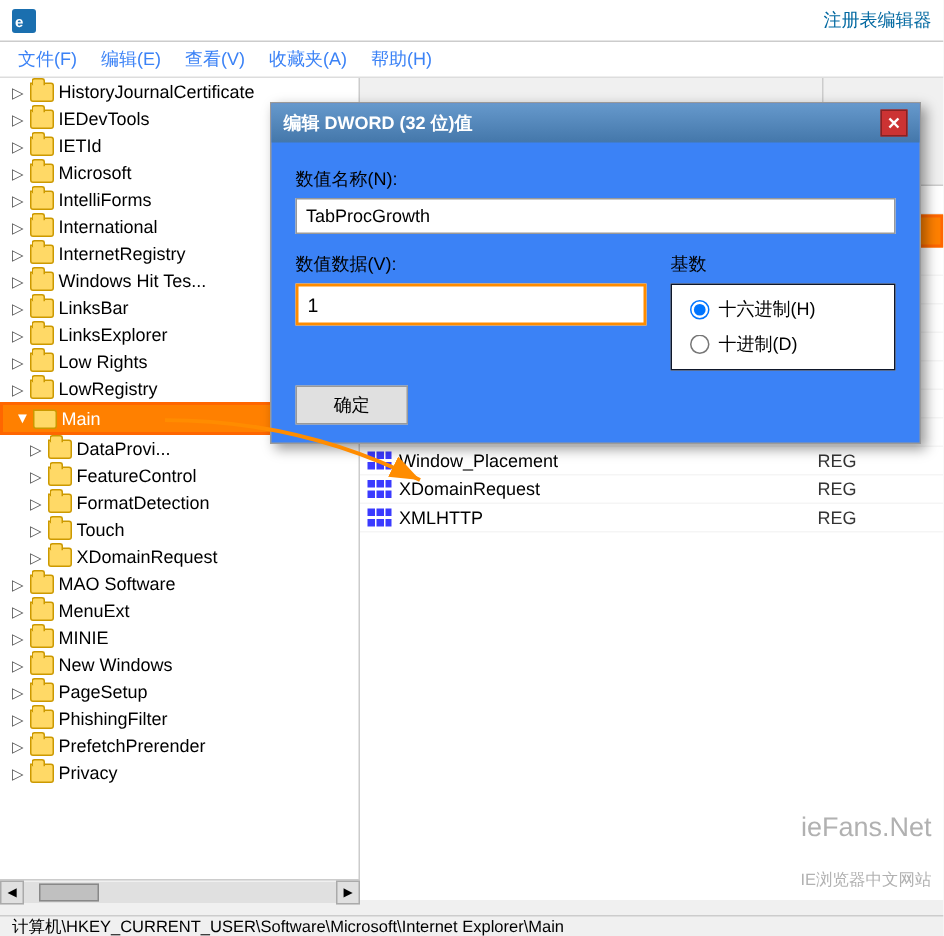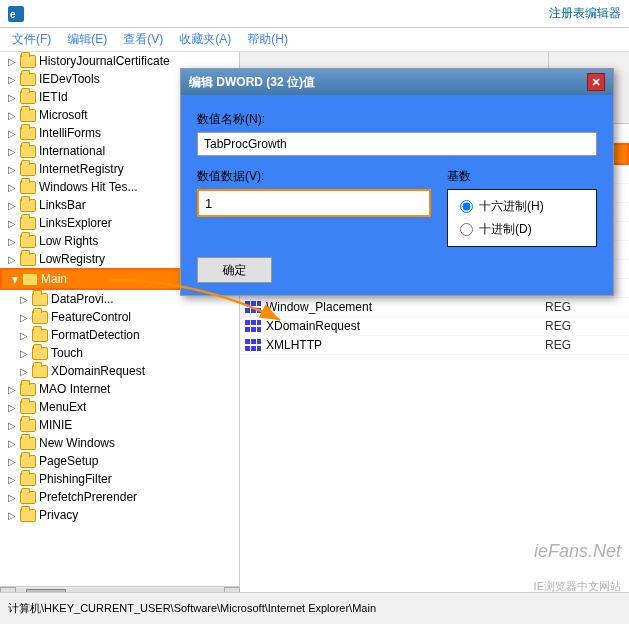--- a/index.html
+++ b/index.html
@@ -182,21 +182,21 @@
     
     .status-bar {
       position: absolute;
       bottom: 0;
       left: 0;
       right: 0;
       background: #f0f0f0;
       border-top: 1px solid #ccc;
       padding: 2px 8px;
       font-size: 11px;
-      height: 32px;
+      height: 14px;
       display: flex;
       align-items: center;
     }
 
     
     .dialog-overlay {
       position: absolute;
       top: 0;
       left: 0;
       width: 100%;
@@ -312,21 +312,20 @@
       position: absolute;
       bottom: 30px;
       right: 8px;
       text-align: right;
       pointer-events: none;
       z-index: 10;
     }
     .watermark-main {
       font-size: 18px;
       color: rgba(100,100,100,0.5);
-      font-style: italic;
     }
     .watermark-sub {
       font-size: 11px;
       color: rgba(100,100,100,0.5);
       margin-top: 17px;
     }
     .scroll-btn {
       width: 16px;
       height: 16px;
       background: #e0e0e0;
@@ -448,21 +447,21 @@
       <span>Touch</span>
     </div>
     <div class="tree-item indent2">
       <span class="expand-arrow">▷</span>
       <span class="folder-icon"></span>
       <span>XDomainRequest</span>
     </div>
     <div class="tree-item indent1">
       <span class="expand-arrow">▷</span>
       <span class="folder-icon"></span>
-      <span>MAO Internet</span>
+      <span>MAO Software</span>
     </div>
     <div class="tree-item indent1">
       <span class="expand-arrow">▷</span>
       <span class="folder-icon"></span>
       <span>MenuExt</span>
     </div>
     <div class="tree-item indent1">
       <span class="expand-arrow">▷</span>
       <span class="folder-icon"></span>
       <span>MINIE</span>

